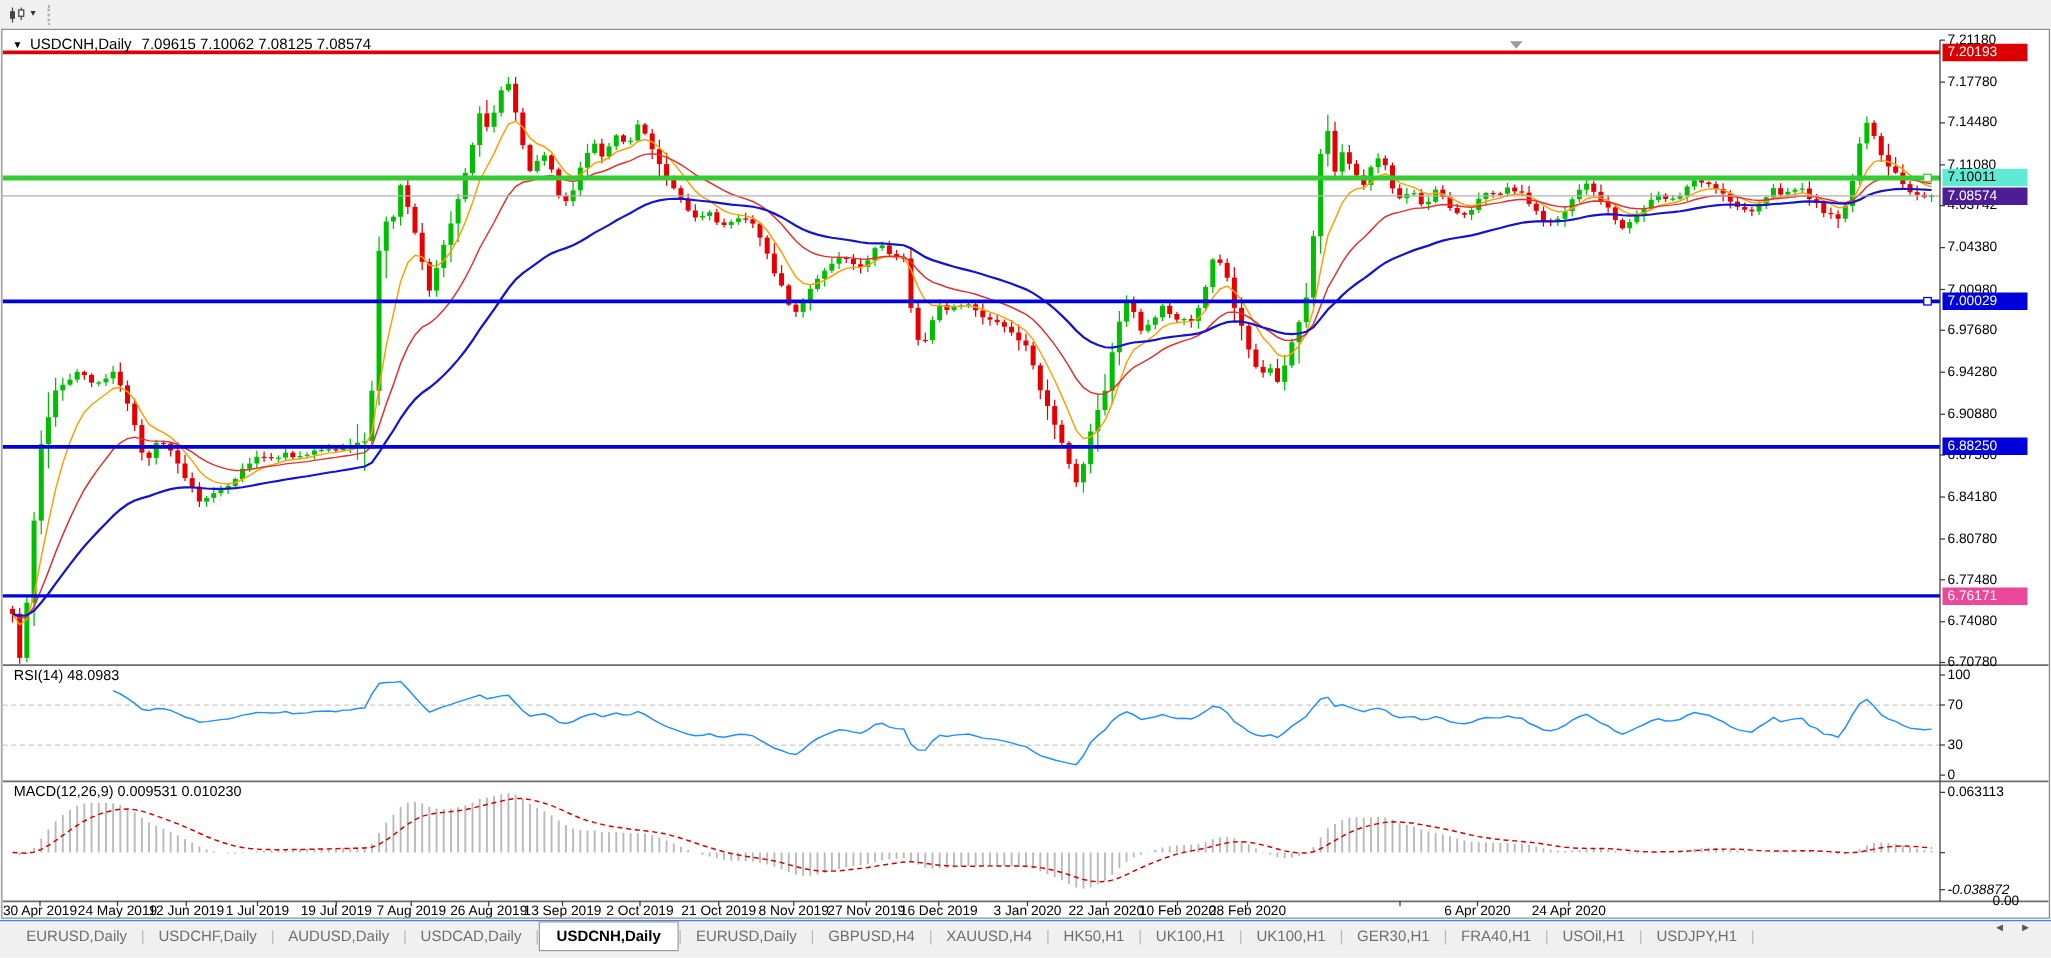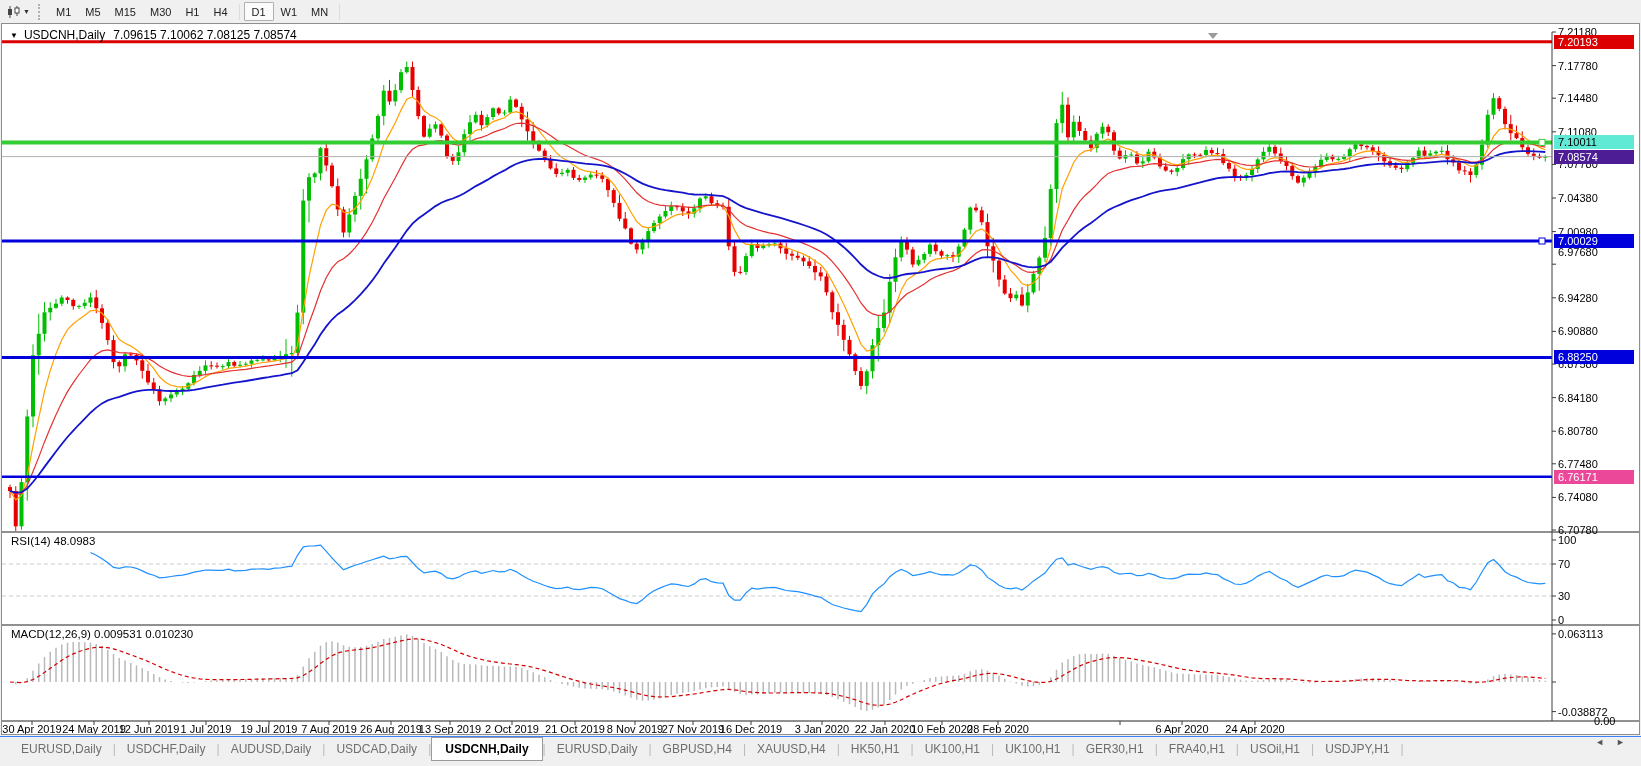--- a/index.html
+++ b/index.html
@@ -16,21 +16,21 @@
   .chart-window{position:absolute;left:1px;top:23px;width:1639px;height:712px;background:#fff;border:1px solid #8e8e8e;overflow:hidden}
   #chartSvg{position:absolute;left:0;top:0;display:block}
   .chart-header{position:absolute;left:8px;top:4px;font-size:12px;color:#000;display:flex;align-items:center;z-index:3}
   .hdr-caret{font-size:8px;color:#000;margin-right:6px}
   .hdr-sym{margin-right:8px}
   .ind-label{position:absolute;left:9px;font-size:11.5px;color:#000;z-index:3;white-space:pre}
   .ind-label.rsi{top:511px}
   .ind-label.macd{top:604px}
   #labels{position:absolute;left:0;top:0;width:100%;height:100%;z-index:2;pointer-events:none}
   .axis-label{position:absolute;left:1556px;font-size:11px;line-height:12px;color:#000;white-space:nowrap}
-  .badge{position:absolute;left:1552px;font-size:11px;height:14px;line-height:14px;padding-left:4px;width:80px;white-space:nowrap;z-index:4}
+  .badge{position:absolute;left:1552px;font-size:11px;height:14px;line-height:14px;padding-left:4px;width:68px;white-space:nowrap;z-index:4}
   .date-label{position:absolute;top:699px;font-size:11px;color:#000;transform:translateX(-50%);white-space:nowrap}
   .tabbar{position:absolute;left:0;top:736px;width:100%;height:30px;background:#f0f0f0;border-top:1px solid #3b82f6;display:flex;align-items:flex-start}
   #tabs{display:flex;align-items:center;margin-left:10px}
   .tab{font-size:12px;color:#6e6e6e;padding:4px 11px;white-space:nowrap}
   .tab.active{background:#fff;color:#000;font-weight:700;border:1px solid #9a9a9a;padding:4px 13px}
   .tab-sep{color:#b8b8b8;font-size:12px}
   .tab-arrows{margin-left:auto;margin-right:16px;display:flex;gap:12px;color:#555;font-size:9px}
   .tab-arrow{cursor:default}
 </style>
 </head>
@@ -40,33 +40,20 @@
   <div class="tool-icon">
     <svg width="15" height="14">
       <line x1="4" y1="1" x2="4" y2="13" stroke="#444" stroke-width="1"></line>
       <rect x="2" y="4" width="4" height="6" fill="#444"></rect>
       <line x1="11" y1="1" x2="11" y2="11" stroke="#444" stroke-width="1"></line>
       <rect x="9" y="3" width="4" height="5" fill="#fff" stroke="#444"></rect>
     </svg>
     <span class="caret">▼</span>
   </div>
   <div class="drag-handle"></div>
-  <div class="tf-wrap" id="tfButtons">
-      <div class="tf-btn">M1</div>
-      <div class="tf-btn">M5</div>
-      <div class="tf-btn">M15</div>
-      <div class="tf-btn">M30</div>
-      <div class="tf-btn">H1</div>
-      <div class="tf-btn">H4</div>
-      <div class="tf-sep"></div>
-      <div class="tf-btn active">D1</div>
-      <div class="tf-btn">W1</div>
-      <div class="tf-btn">MN</div>
-      <div class="tf-sep"></div>
-    </div>
 </div>
 
 <div class="chart-window">
   <svg id="chartSvg" width="1637" height="710">
       <defs>
         <clipPath id="cpMain">
           <rect x="0" y="8" width="1550" height="499"></rect>
         </clipPath>
         <clipPath id="cpRsi">
           <rect x="0" y="510" width="1550" height="90"></rect>
@@ -954,39 +941,39 @@
     <span class="hdr-sym">USDCNH,Daily</span>
     <span>7.09615 7.10062 7.08125 7.08574</span>
   </div>
   <div class="ind-label rsi">RSI(14) 48.0983</div>
   <div class="ind-label macd">MACD(12,26,9) 0.009531 0.010230</div>
   <div id="labels">
       <div class="axis-label" style="top: 2px;">7.21180</div>
       <div class="axis-label" style="top: 35.5952px;">7.17780</div>
       <div class="axis-label" style="top: 68.2024px;">7.14480</div>
       <div class="axis-label" style="top: 101.798px;">7.11080</div>
-      <div class="axis-label" style="top: 134.405px;">7.07780</div>
+      <div class="axis-label" style="top: 134.405px;">4.03742</div>
       <div class="axis-label" style="top: 168px; text-align: right;">7.04380</div>
       <div class="axis-label" style="top: 201.595px;">7.00980</div>
-      <div class="axis-label" style="top: 222px; text-align: right;">6.97680</div>
+      <div class="axis-label" style="top: 234px; text-align: right;">6.97680</div>
       <div class="axis-label" style="top: 267.798px;">6.94280</div>
       <div class="axis-label" style="top: 301.393px;">6.90880</div>
       <div class="axis-label" style="top: 334px;">6.87580</div>
       <div class="axis-label" style="top: 367.595px;">6.84180</div>
       <div class="axis-label" style="top: 401.19px;">6.80780</div>
       <div class="axis-label" style="top: 433.798px;">6.77480</div>
       <div class="axis-label" style="top: 467.393px;">6.74080</div>
       <div class="axis-label" style="top: 500px;">6.70780</div>
       <div class="axis-label" style="top: 510px;">100</div>
       <div class="axis-label" style="top: 534px;">70</div>
       <div class="axis-label" style="top: 566px;">30</div>
       <div class="axis-label" style="top: 590px;">0</div>
       <div class="axis-label" style="top: 603.939px;">0.063113</div>
       <div class="axis-label" style="top: 691px; margin-left: 36px;">0.00</div>
-      <div class="axis-label" style="top: 681.601px;">-0.038872</div>
+      <div class="axis-label" style="top: 681.601px; font-style: italic;">-0.038872</div>
       <div class="badge" style="top: 10.7525px; background: rgb(221, 0, 0); color: rgb(255, 255, 255);">7.20193</div>
       <div class="badge" style="top: 111.36px; background: #5eead4; color: rgb(0, 0, 0);">7.10011</div>
       <div class="badge" style="top: 125.559px; background: #4c1d95; color: rgb(255, 255, 255);">7.08574</div>
       <div class="badge" style="top: 209.992px; background: rgb(0, 0, 221); color: rgb(255, 255, 255);">7.00029</div>
       <div class="badge" style="top: 326.38px; background: rgb(0, 0, 221); color: rgb(255, 255, 255);">6.88250</div>
       <div class="badge" style="top: 445.732px; background: #ec4899; color: rgb(255, 255, 255);">6.76171</div>
       <div class="date-label" style="left: 30px;">30 Apr 2019</div>
       <div class="date-label" style="left: 92px;">24 May 2019</div>
       <div class="date-label" style="left: 147px;">12 Jun 2019</div>
       <div class="date-label" style="left: 204px;">1 Jul 2019</div>

